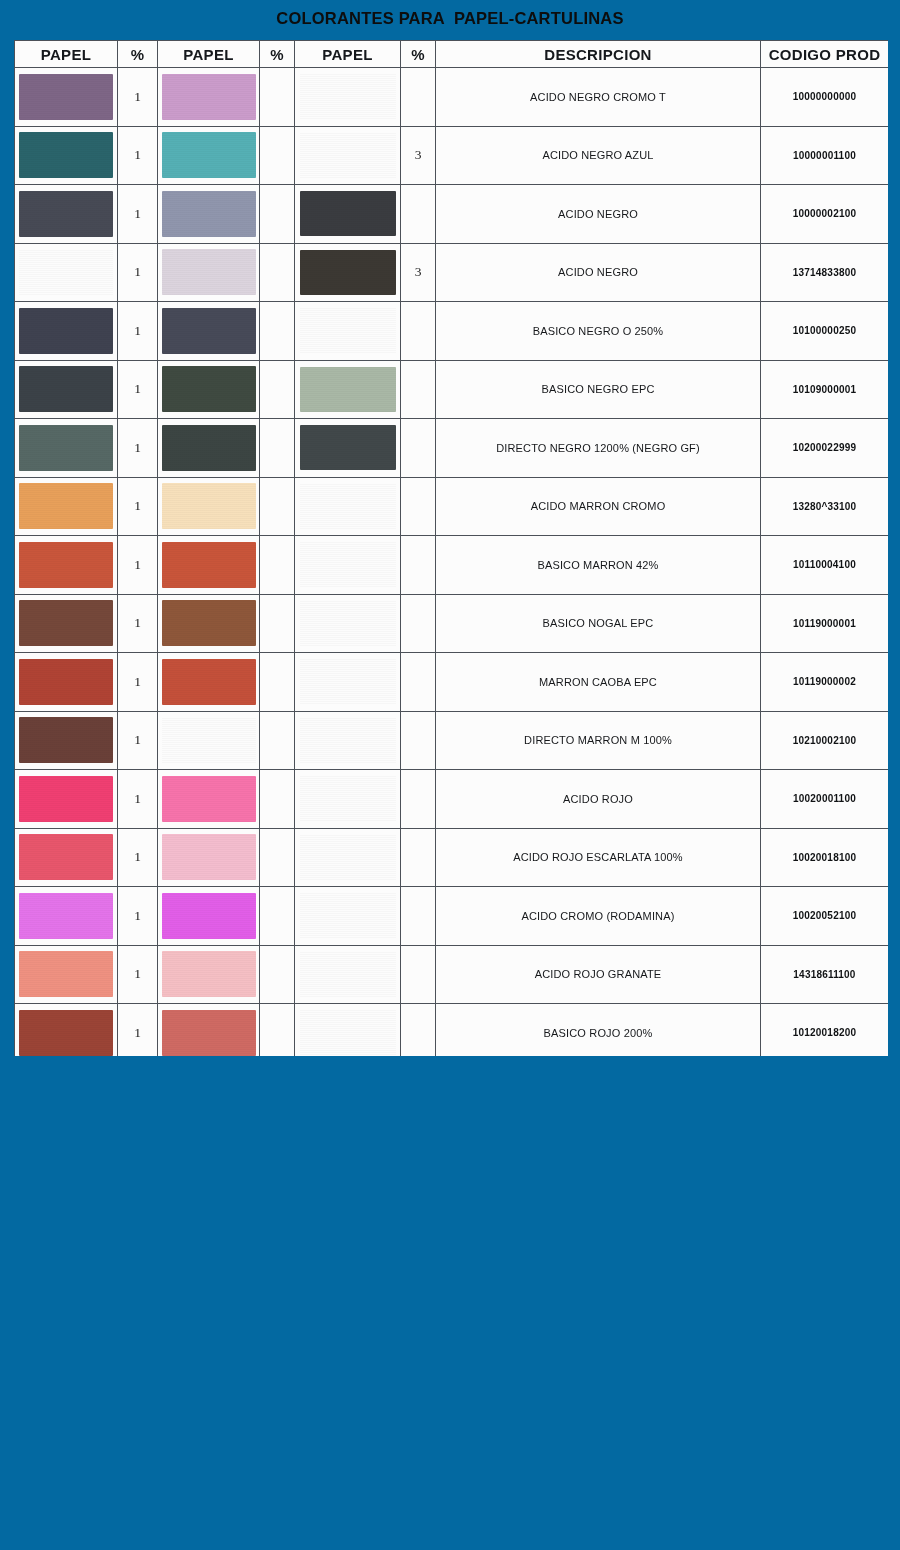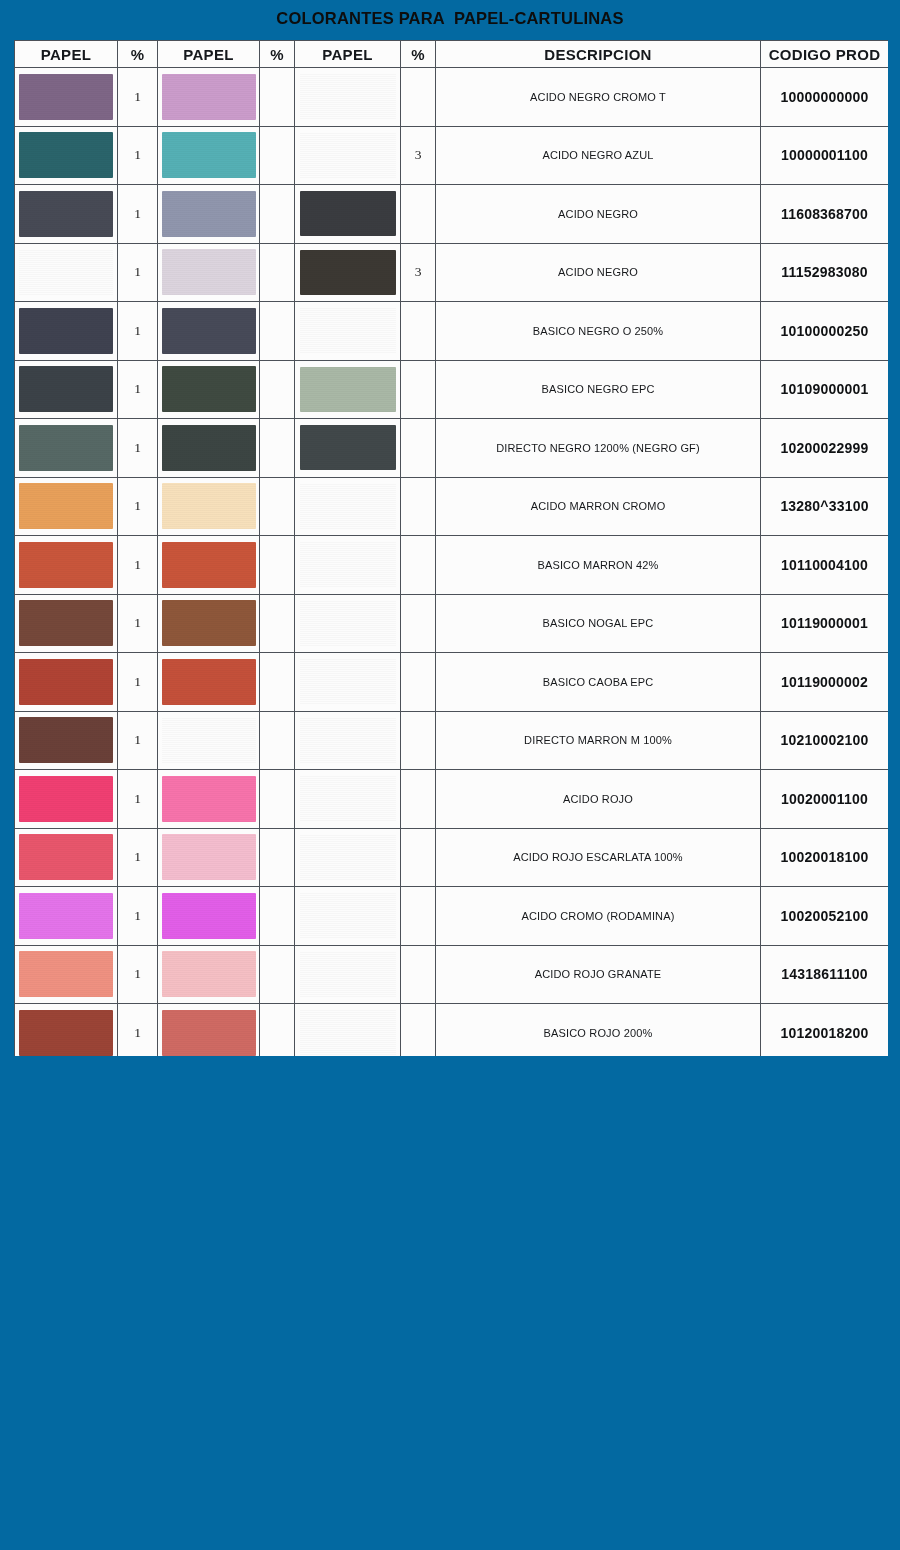--- a/index.html
+++ b/index.html
@@ -114,21 +114,21 @@
     vertical-align: middle;
     font-size: 11px;
     letter-spacing: 0.15px;
     color: #16181b;
     white-space: nowrap;
   }
 
   td.code-cell {
     text-align: center;
     vertical-align: middle;
-    font-size: 14px;
+    font-size: 10px;
     font-weight: bold;
     letter-spacing: 0.2px;
     color: #101214;
     white-space: nowrap;
   }
 
   
   .swatch::after {
     content: "";
     display: block;
@@ -210,37 +210,37 @@
             <td class="pct-cell">1</td>
             <td class="swatch-cell">
               <span class="swatch" style="background: rgb(144, 150, 173);"></span>
             </td>
             <td class="pct-cell"></td>
             <td class="swatch-cell">
               <span class="swatch w3" style="background: rgb(58, 60, 64);"></span>
             </td>
             <td class="pct-cell"></td>
             <td class="desc-cell">ACIDO NEGRO</td>
-            <td class="code-cell">11608368700</td>
+            <td class="code-cell">10000002100</td>
           </tr>
           <tr>
             <td class="swatch-cell">
               <span class="swatch empty"></span>
             </td>
             <td class="pct-cell">1</td>
             <td class="swatch-cell">
               <span class="swatch" style="background: rgb(220, 212, 222);"></span>
             </td>
             <td class="pct-cell"></td>
             <td class="swatch-cell">
               <span class="swatch w3" style="background: rgb(60, 56, 51);"></span>
             </td>
             <td class="pct-cell">3</td>
             <td class="desc-cell">ACIDO NEGRO</td>
-            <td class="code-cell">11152983080</td>
+            <td class="code-cell">13714833800</td>
           </tr>
           <tr>
             <td class="swatch-cell">
               <span class="swatch" style="background: rgb(63, 66, 80);"></span>
             </td>
             <td class="pct-cell">1</td>
             <td class="swatch-cell">
               <span class="swatch" style="background: rgb(71, 74, 88);"></span>
             </td>
             <td class="pct-cell"></td>
@@ -337,21 +337,21 @@
             </td>
             <td class="pct-cell">1</td>
             <td class="swatch-cell">
               <span class="swatch" style="background: rgb(196, 80, 58);"></span>
             </td>
             <td class="pct-cell"></td>
             <td class="swatch-cell">
               <span class="swatch w3 empty"></span>
             </td>
             <td class="pct-cell"></td>
-            <td class="desc-cell">BASICO CAOBA  EPC</td>
+            <td class="desc-cell">MARRON CAOBA  EPC</td>
             <td class="code-cell">10119000002</td>
           </tr>
           <tr>
             <td class="swatch-cell">
               <span class="swatch" style="background: rgb(106, 64, 56);"></span>
             </td>
             <td class="pct-cell">1</td>
             <td class="swatch-cell">
               <span class="swatch empty"></span>
             </td>

